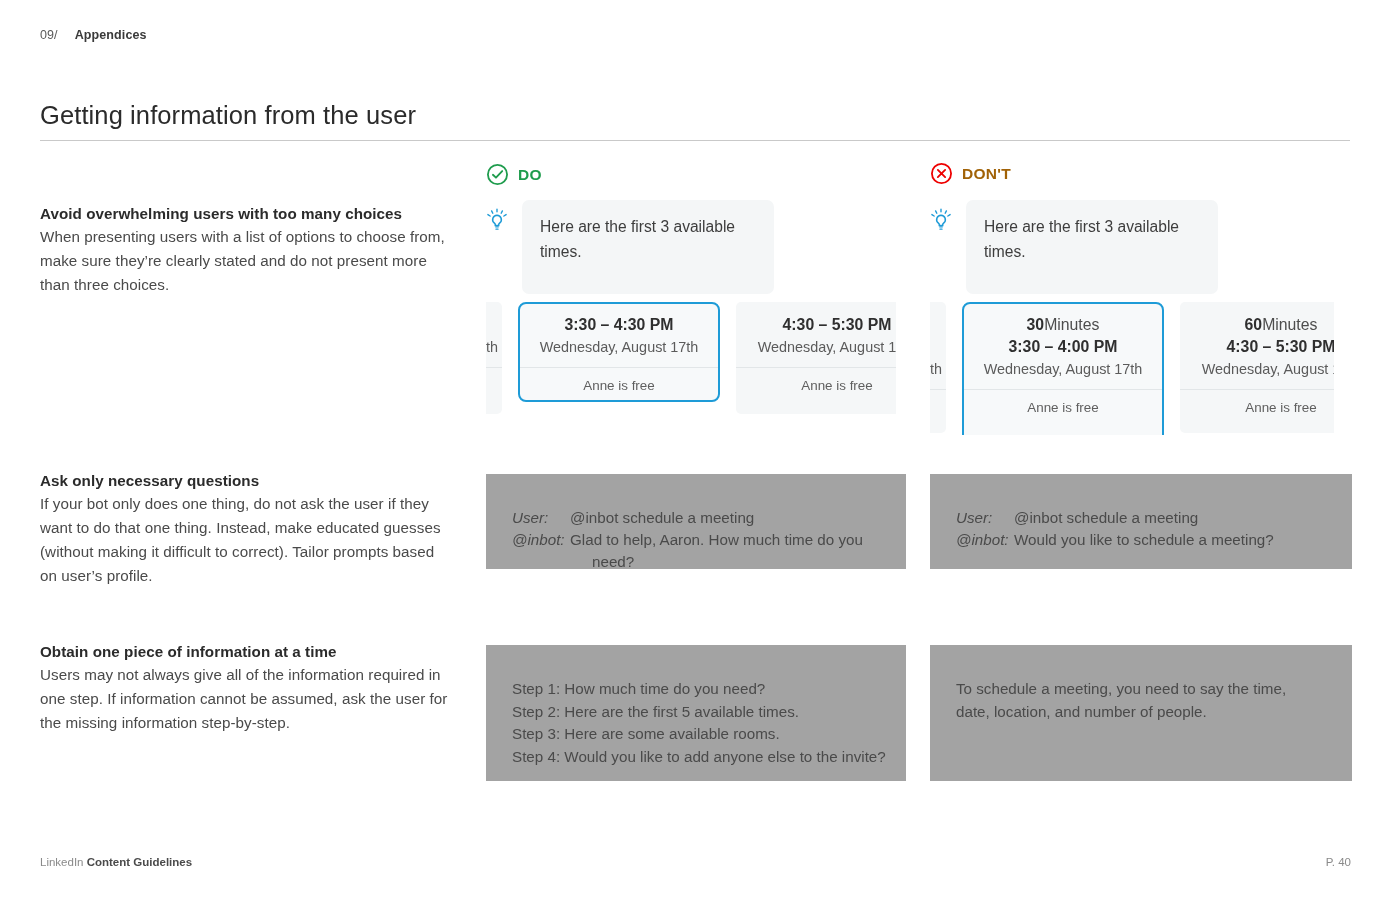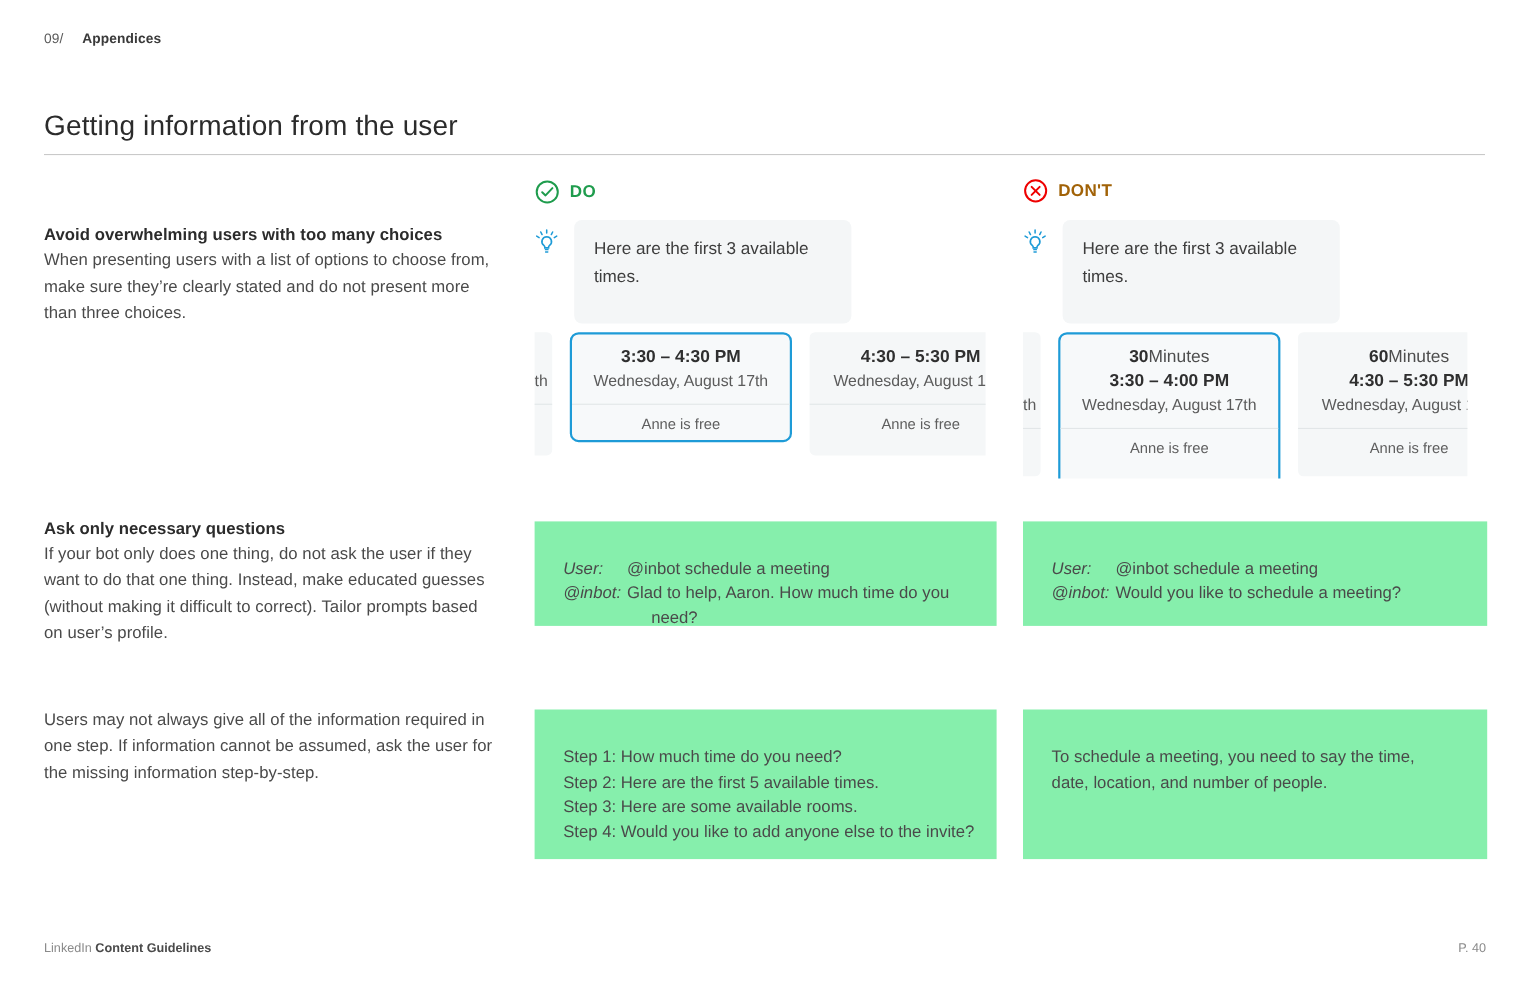--- a/index.html
+++ b/index.html
@@ -99,21 +99,21 @@
   .mock.do .card  { height: 112px; }
   .mock.do .card.sel { height: 100px; }
   .mock.do .card.partial-left { height: 112px; }
 
   .mock.dont .card  { height: 131px; }
   .mock.dont .card.sel { height: 146px; }
   .mock.dont .card.partial-left { height: 131px; }
 
   
   .panel {
-    position: absolute; background: #86efac;
+    position: absolute; background: #a3a3a3;
   }
   .panel .inner { padding: 33px 26px 0 26px; }
 
   .panel.p-do-2   { left: 486px; top: 474px;  width: 420px; height: 95px; }
   .panel.p-dont-2 { left: 930px; top: 474px;  width: 422px; height: 95px; }
   .panel.p-do-3   { left: 486px; top: 645px;  width: 420px; height: 136px; }
   .panel.p-dont-3 { left: 930px; top: 645px;  width: 422px; height: 136px; }
 
   .dlg { font-size: 15.2px; color: #4a4a4a; line-height: 22px; }
   .dlg-row { display: flex; align-items: flex-start; }
@@ -169,20 +169,21 @@
 
   <div class="copy c2">
     <h3>Ask only necessary questions</h3>
     <p>If your bot only does one thing, do not ask the user if they want to do that one thing. Instead, make educated guesses (without making it difficult to correct). Tailor prompts based on user’s profile.</p>
   </div>
   <div class="copy c1">
     <h3>Avoid overwhelming users with too many choices</h3>
     <p>When presenting users with a list of options to choose from, make sure they’re clearly stated and do not present more than three choices.</p>
   </div>
   <div class="copy c3">
+    <h3>Obtain one piece of information at a time</h3>
     <p>Users may not always give all of the information required in one step. If information cannot be assumed, ask the user for the missing information step-by-step.</p>
   </div>
 
   <div class="mock do">
     <div class="bubble-row">
       <svg class="bulb" viewBox="0 0 22 26">
         <path d="M11 7.2 a4.4 4.4 0 0 0 -2.6 7.9 c.6.5.9 1 .9 1.7 v.6 h3.4 v-.6 c0-.7.3-1.2.9-1.7 A4.4 4.4 0 0 0 11 7.2 z" fill="none" stroke="#1e9bd7" stroke-width="1.5"></path>
         <rect x="9.2" y="18.3" width="3.6" height="1.3" rx=".5" fill="#1e9bd7"></rect>
         <rect x="9.4" y="20.4" width="3.2" height="1.3" rx=".5" fill="#1e9bd7"></rect>
         <path d="M11 1.2 v2.6 M5.6 2.9 l1.2 2.3 M16.4 2.9 l-1.2 2.3 M1.9 6.6 l2.2 1.4 M20.1 6.6 l-2.2 1.4" stroke="#1e9bd7" stroke-width="1.4" stroke-linecap="round"></path>

